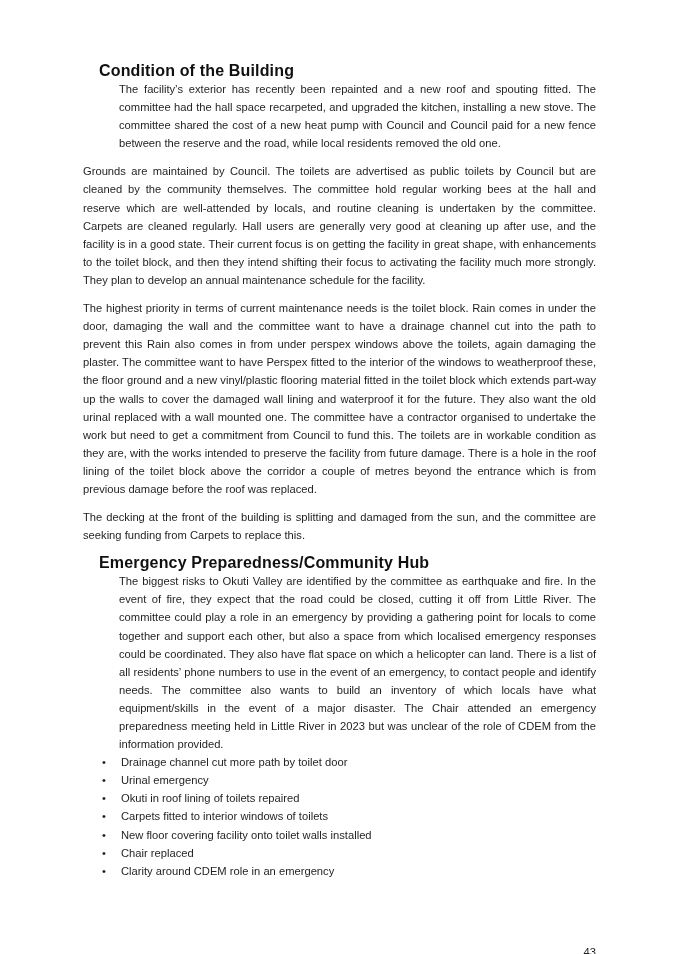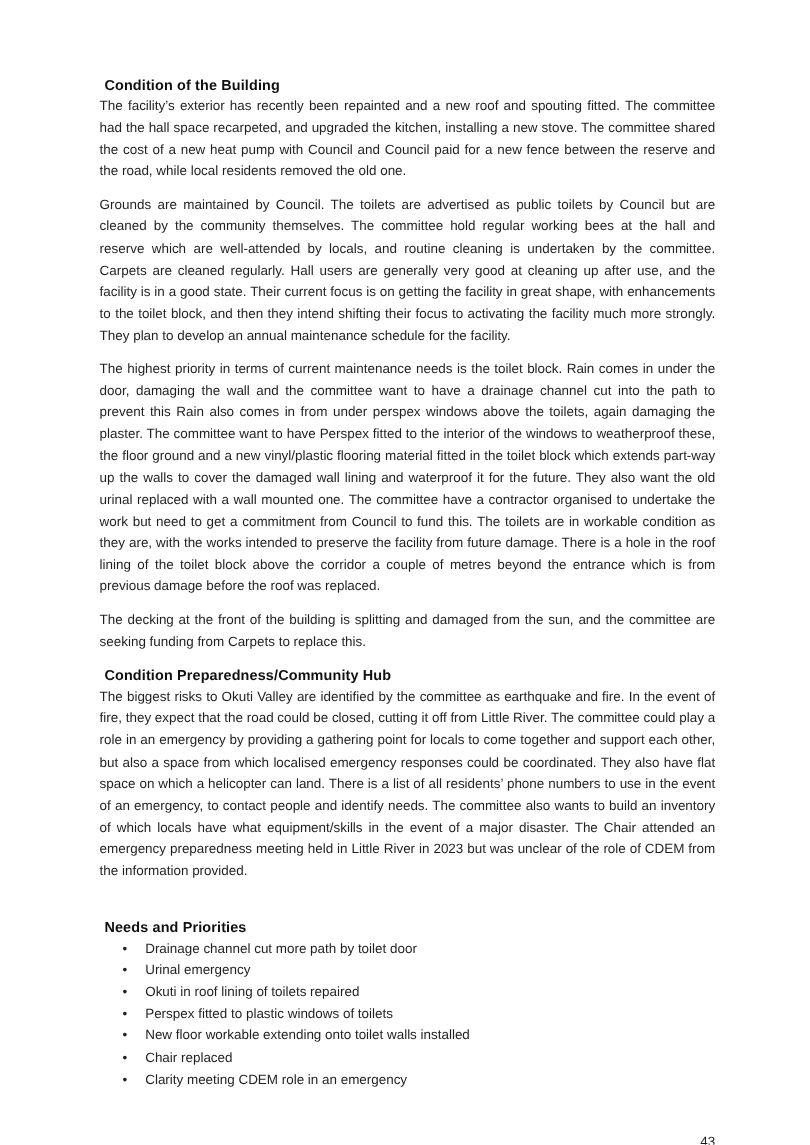--- a/index.html
+++ b/index.html
@@ -17,39 +17,39 @@
     overflow: hidden;
     box-sizing: border-box;
   }
   .content {
     position: absolute;
     left: 83px;
     top: 62px;
     width: 513px;
   }
   .doc-heading {
-    font-size: 12px;
+    font-size: 16px;
     font-weight: bold;
     line-height: 18px;
     color: #101010;
-    margin: 0 0 0 4px;
+    margin: 0 0 0 16px;
     letter-spacing: 0.01em;
   }
   .doc-para {
     font-size: 11.2px;
     line-height: 18.1px;
     text-align: justify;
     text-justify: inter-word;
     margin: 0;
     color: #1f1f1f;
     hyphens: none;
   }
   .gap-para { margin-top: 10px; }
   .gap-section { margin-top: 29px; }
-  .tight { margin-top: 0px; }
+  .tight { margin-top: 0px; margin-left: 36px; }
 
   ul.needs-list {
     list-style: none;
     margin: 0;
     padding: 0;
   }
   ul.needs-list li {
     position: relative;
     font-size: 11.2px;
     line-height: 18.1px;
@@ -86,54 +86,53 @@
     <h2 class="doc-heading">Condition of the Building</h2>
 
     <p class="doc-para tight">The facility’s exterior has recently been repainted and a new roof and spouting fitted. The committee had the hall space recarpeted, and upgraded the kitchen, installing a new stove. The committee shared the cost of a new heat pump with Council and Council paid for a new fence between the reserve and the road, while local residents removed the old one.</p>
 
     <p class="doc-para gap-para">Grounds are maintained by Council. The toilets are advertised as public toilets by Council but are cleaned by the community themselves. The committee hold regular working bees at the hall and reserve which are well-attended by locals, and routine cleaning is undertaken by the committee. Carpets are cleaned regularly. Hall users are generally very good at cleaning up after use, and the facility is in a good state. Their current focus is on getting the facility in great shape, with enhancements to the toilet block, and then they intend shifting their focus to activating the facility much more strongly. They plan to develop an annual maintenance schedule for the facility.</p>
 
     <p class="doc-para gap-para">The highest priority in terms of current maintenance needs is the toilet block. Rain comes in under the door, damaging the wall and the committee want to have a drainage channel cut into the path to prevent this Rain also comes in from under perspex windows above the toilets, again damaging the plaster. The committee want to have Perspex fitted to the interior of the windows to weatherproof these, the floor ground and a new vinyl/plastic flooring material fitted in the toilet block which extends part-way up the walls to cover the damaged wall lining and waterproof it for the future. They also want the old urinal replaced with a wall mounted one. The committee have a contractor organised to undertake the work but need to get a commitment from Council to fund this. The toilets are in workable condition as they are, with the works intended to preserve the facility from future damage. There is a hole in the roof lining of the toilet block above the corridor a couple of metres beyond the entrance which is from previous damage before the roof was replaced.</p>
 
     <p class="doc-para gap-para">The decking at the front of the building is splitting and damaged from the sun, and the committee are seeking funding from Carpets to replace this.</p>
 
-    <h2 class="doc-heading gap-para">Condition Preparedness/Community Hub</h2>
+    <h2 class="doc-heading gap-para">Emergency Preparedness/Community Hub</h2>
 
     <p class="doc-para tight">The biggest risks to Okuti Valley are identified by the committee as earthquake and fire. In the event of fire, they expect that the road could be closed, cutting it off from Little River. The committee could play a role in an emergency by providing a gathering point for locals to come together and support each other, but also a space from which localised emergency responses could be coordinated. They also have flat space on which a helicopter can land.  There is a list of all residents’ phone numbers to use in the event of an emergency, to contact people and identify needs. The committee also wants to build an inventory of which locals have what equipment/skills in the event of a major disaster. The Chair attended an emergency preparedness meeting held in Little River in 2023 but was unclear of the role of CDEM from the information provided.</p>
 
-    <h2 class="doc-heading gap-section">Needs and Priorities</h2>
 
     <ul class="needs-list">
       <li>
         <span class="bullet-glyph">•</span>
         <span>Drainage channel cut more path by toilet door</span>
       </li>
       <li>
         <span class="bullet-glyph">•</span>
         <span>Urinal emergency</span>
       </li>
       <li>
         <span class="bullet-glyph">•</span>
         <span>Okuti in roof lining of toilets repaired</span>
       </li>
       <li>
         <span class="bullet-glyph">•</span>
-        <span>Perspex fitted to plastic windows of toilets</span>
+        <span>Carpets fitted to interior windows of toilets</span>
       </li>
       <li>
         <span class="bullet-glyph">•</span>
-        <span>New floor workable extending onto toilet walls installed</span>
+        <span>New floor covering facility onto toilet walls installed</span>
       </li>
       <li>
         <span class="bullet-glyph">•</span>
         <span>Chair replaced</span>
       </li>
       <li>
         <span class="bullet-glyph">•</span>
-        <span>Clarity meeting CDEM role in an emergency</span>
+        <span>Clarity around CDEM role in an emergency</span>
       </li>
     </ul>
 
   </div>
 
   <div class="page-number">43</div>
 
 </div>
 
 </body></html>

